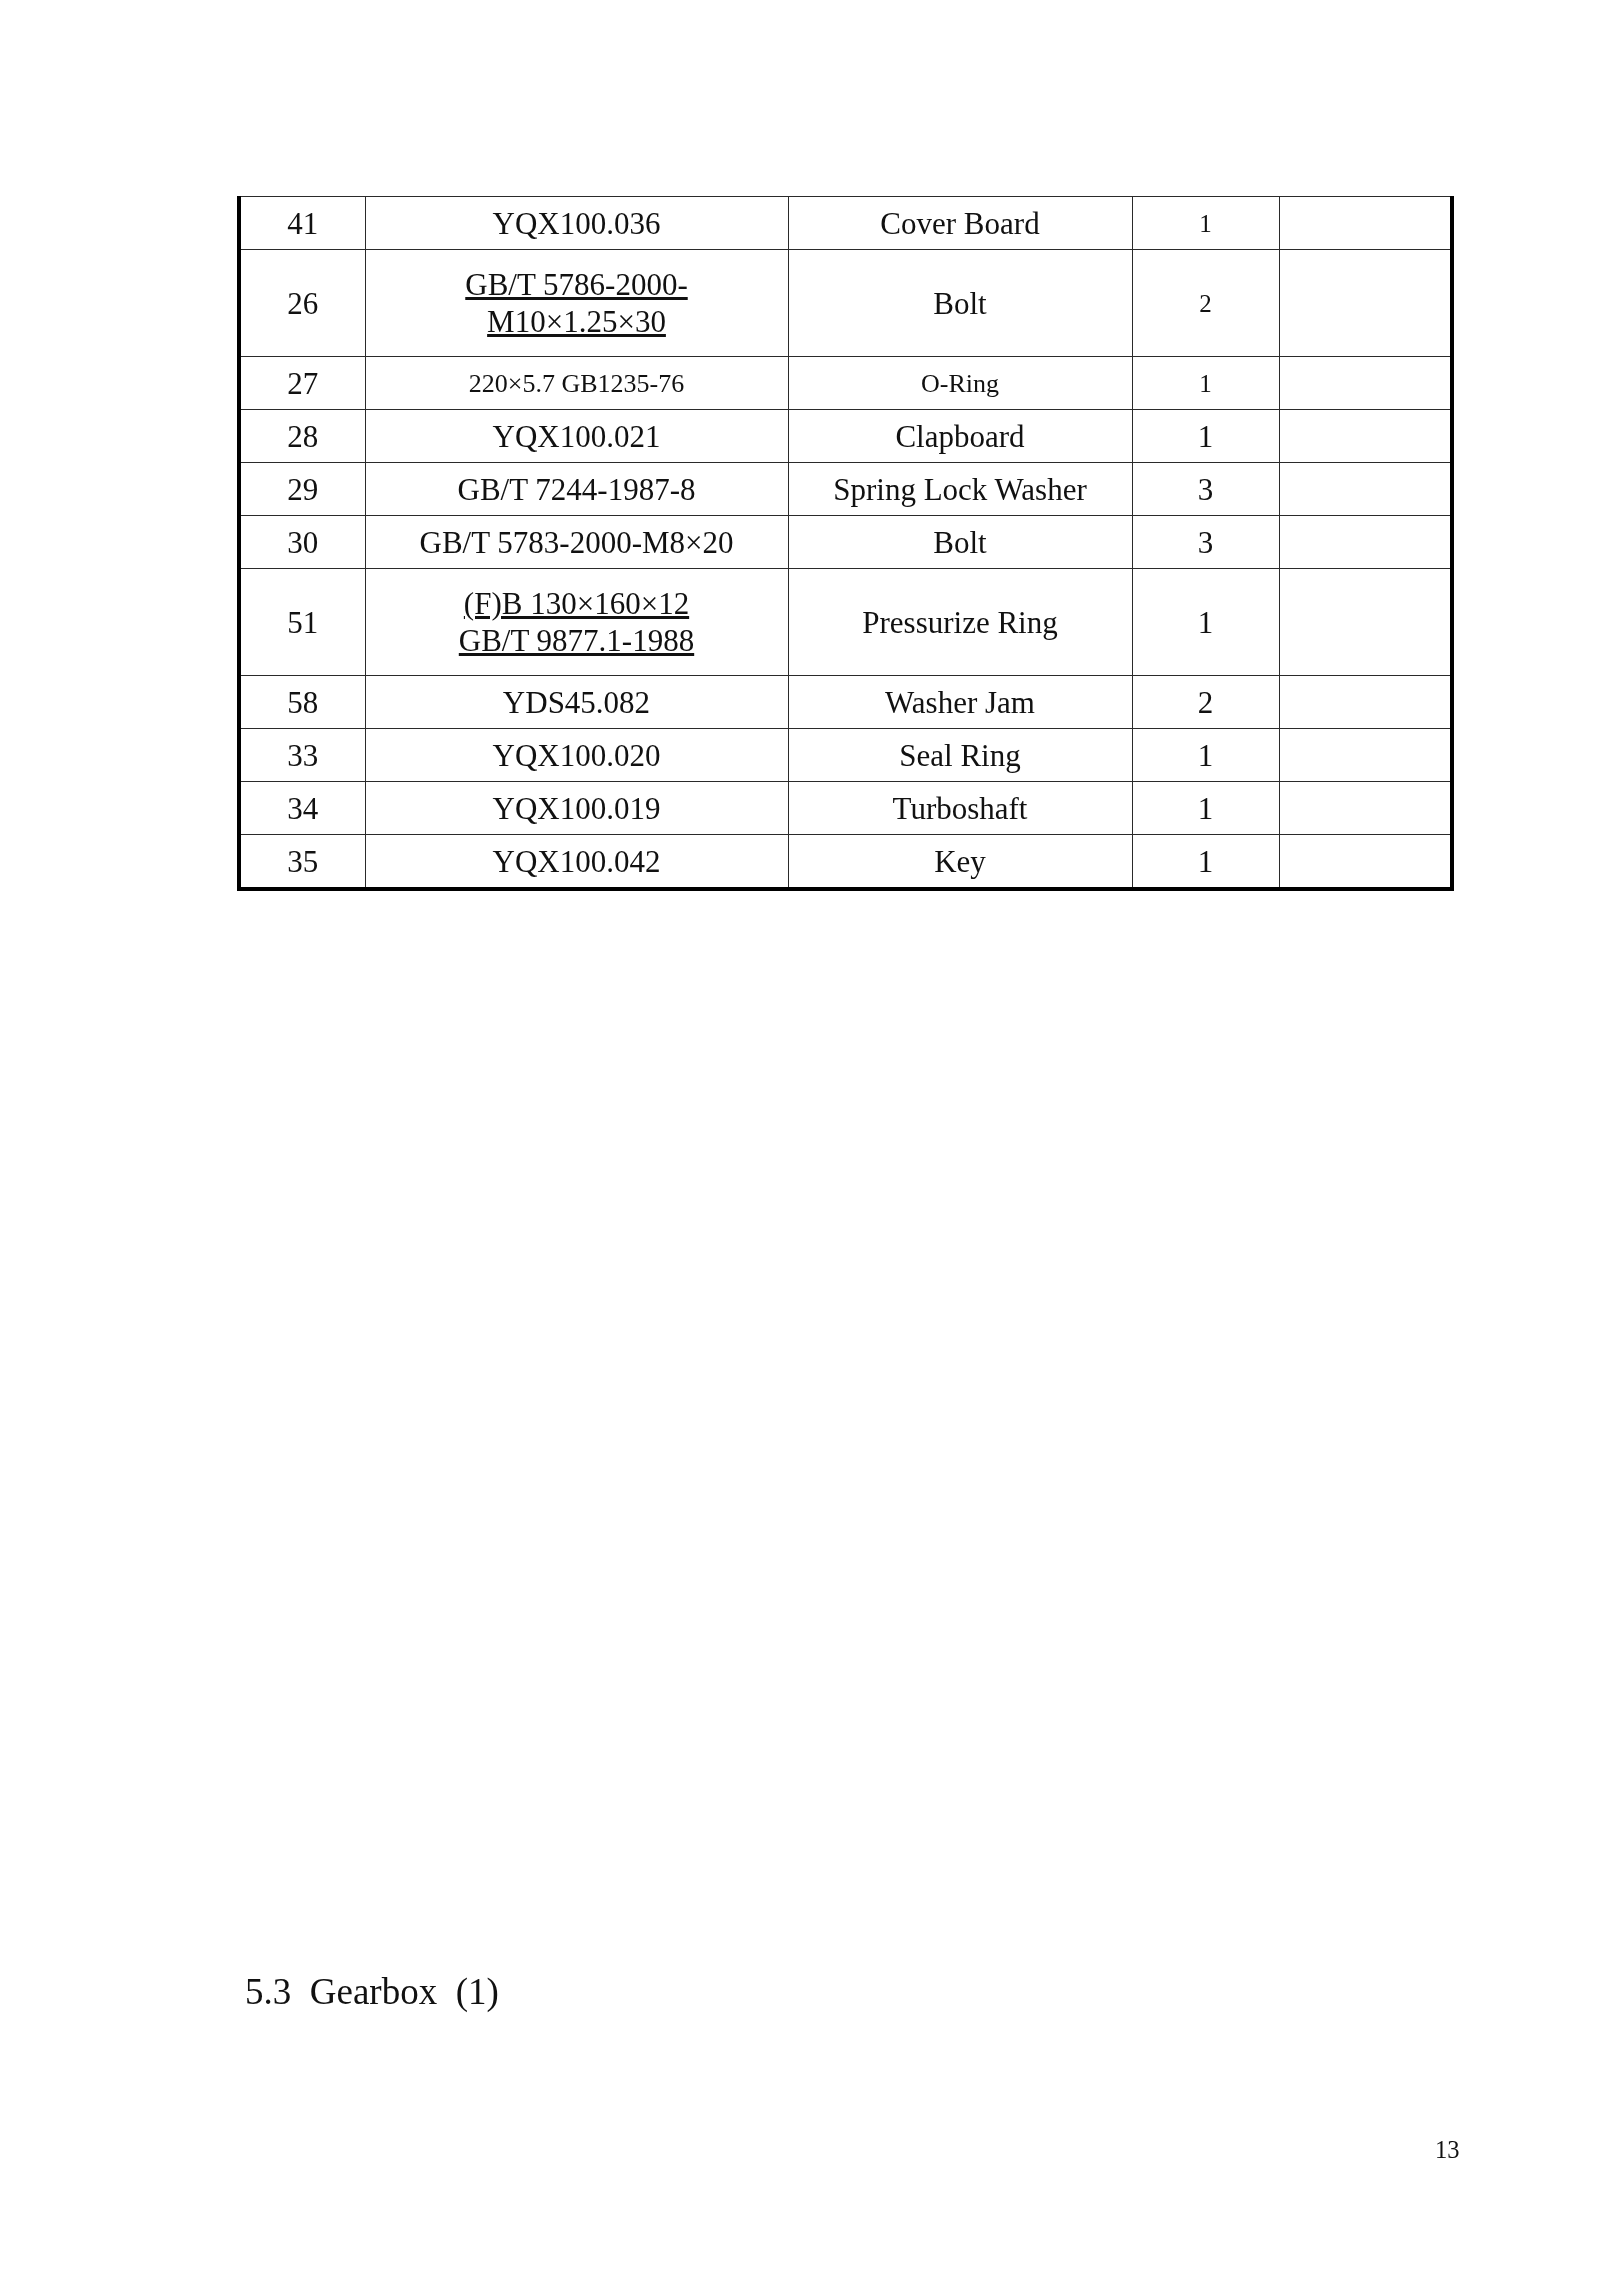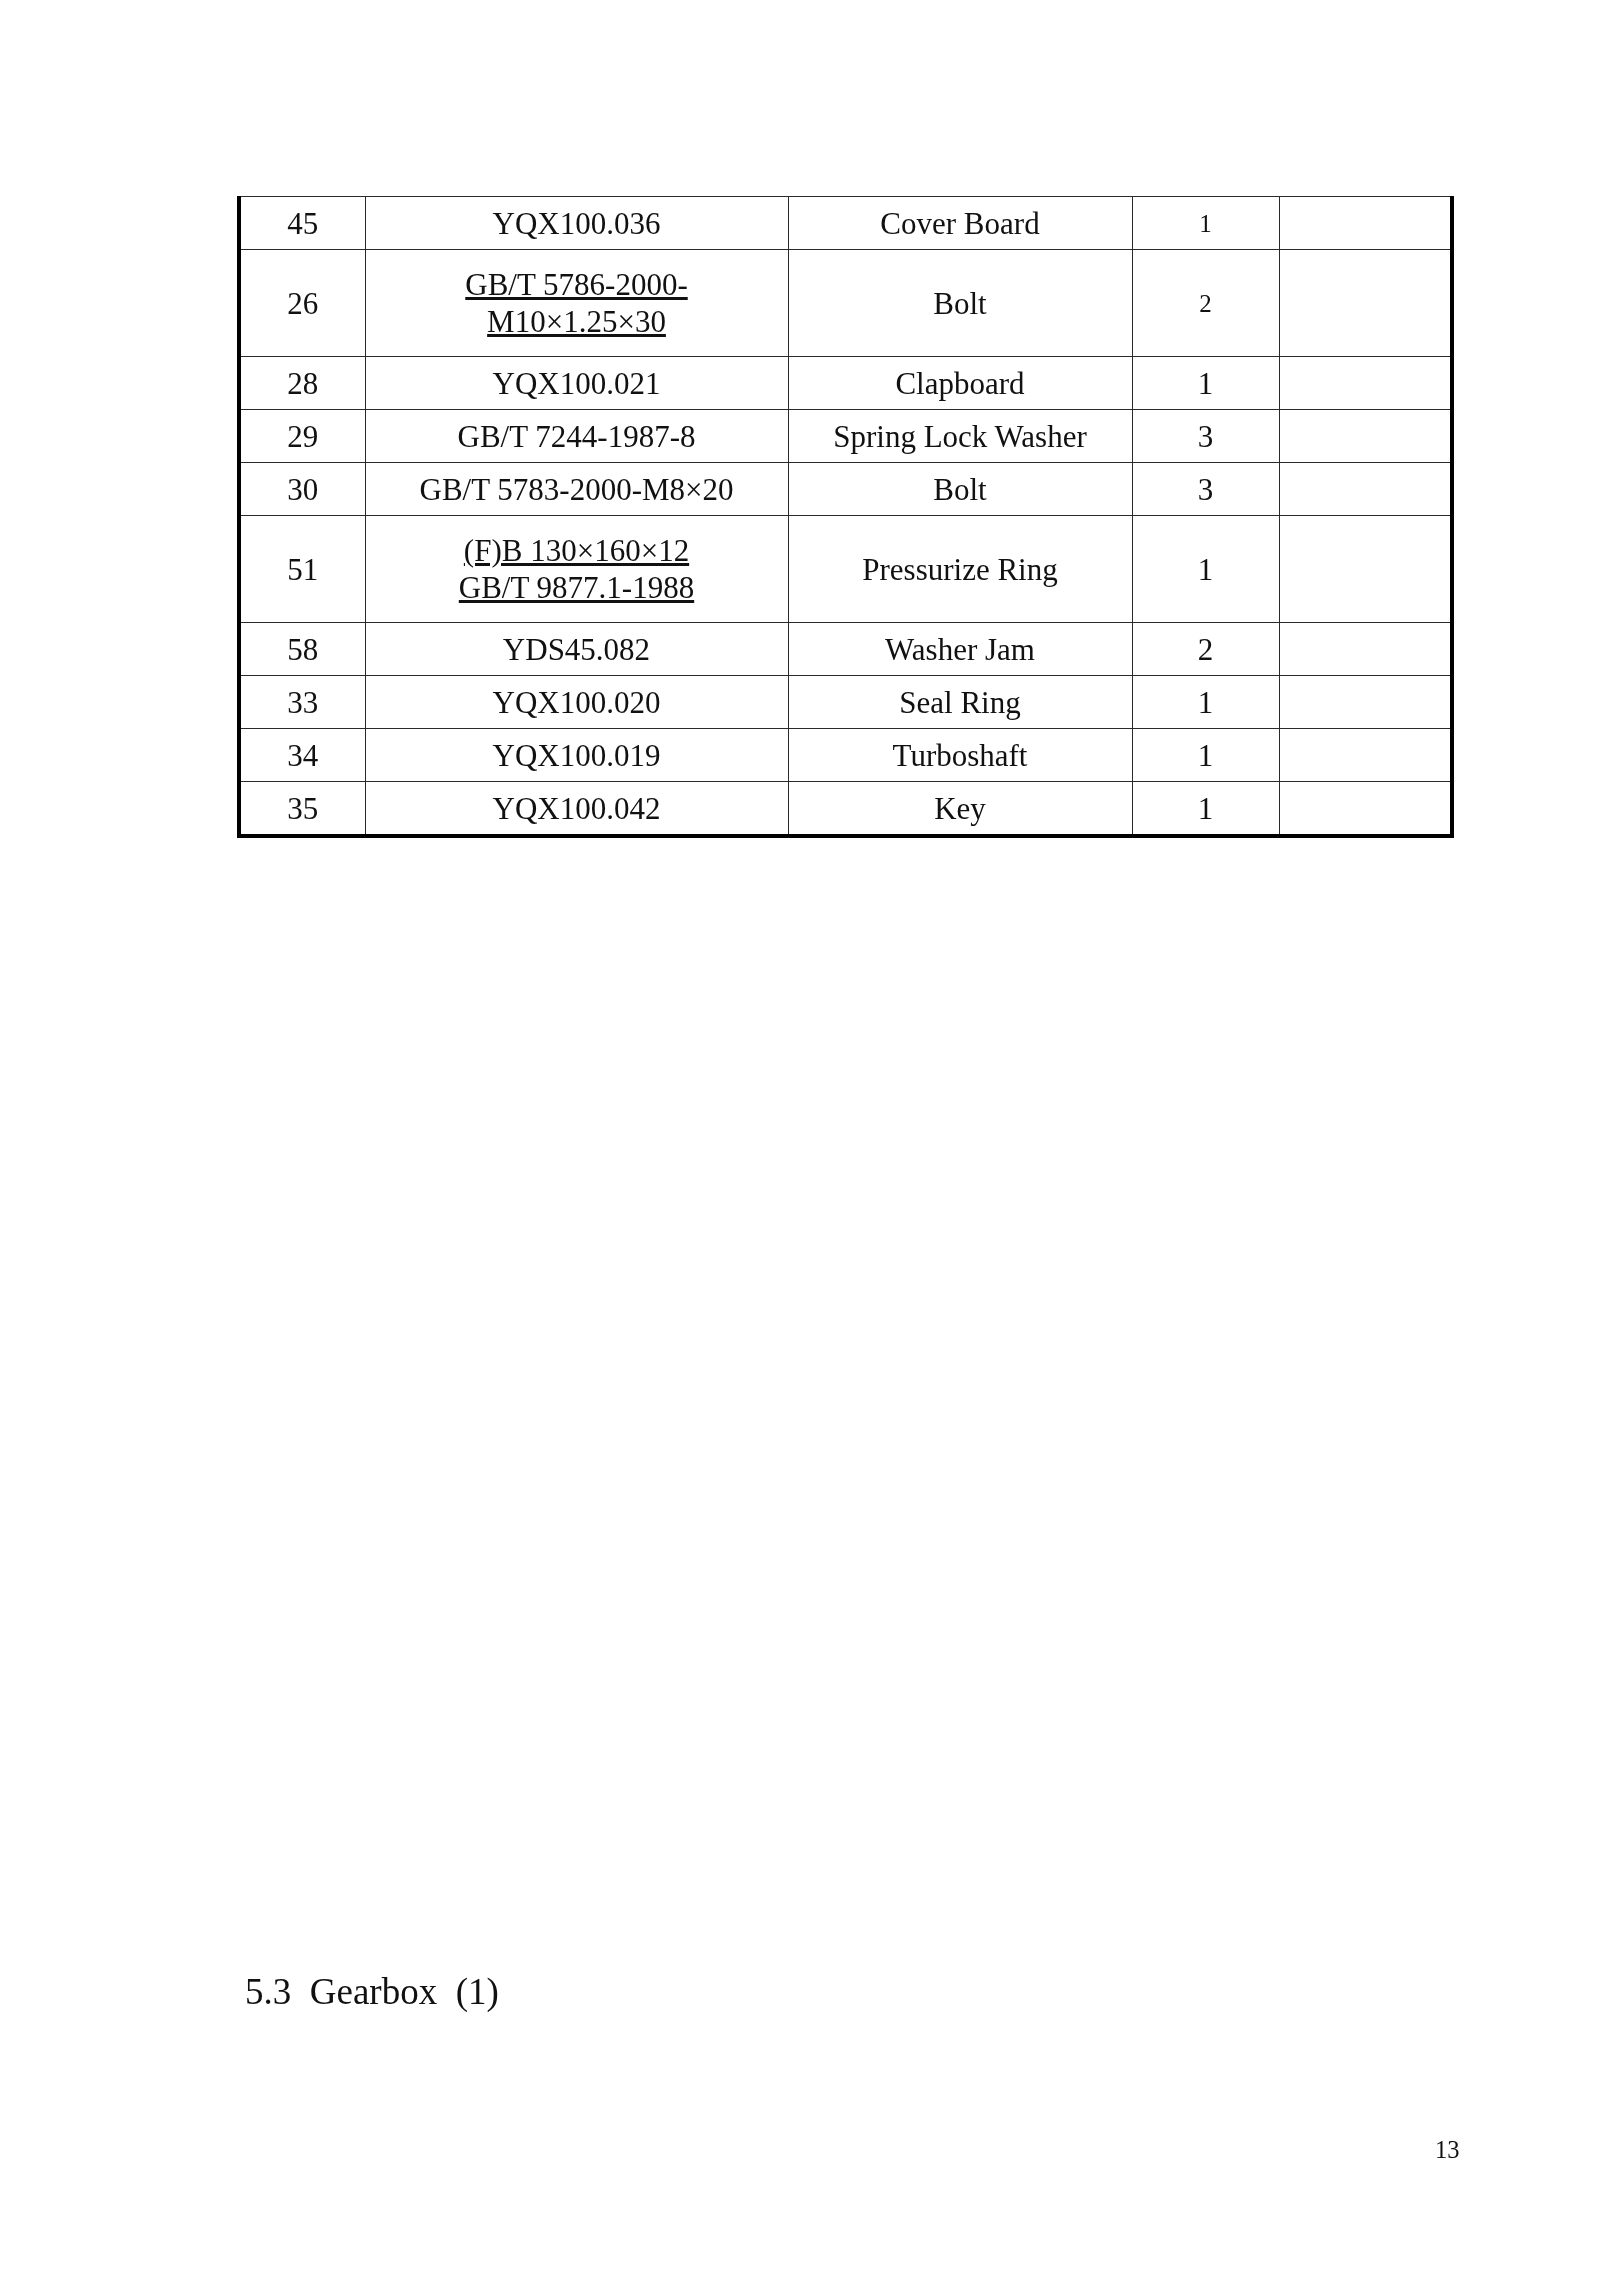--- a/index.html
+++ b/index.html
@@ -73,34 +73,41 @@
 <table class="parts-table">
   <colgroup>
     <col style="width:126px">
     <col style="width:423px">
     <col style="width:344px">
     <col style="width:147px">
     <col style="width:173px">
   </colgroup>
   <tbody>
     <tr>
-      <td>45</td>
+      <td>41</td>
       <td>YQX100.036</td>
       <td>Cover  Board</td>
       <td class="qty-small">1</td>
       <td></td>
     </tr>
     <tr class="tall">
       <td>26</td>
       <td>
         <span class="line">GB/T 5786-2000-</span>
         <span class="line">M10×1.25×30</span>
       </td>
       <td>Bolt</td>
       <td class="qty-small">2</td>
+      <td></td>
+    </tr>
+    <tr>
+      <td>27</td>
+      <td class="small">220×5.7 GB1235-76</td>
+      <td class="small">O-Ring</td>
+      <td class="qty-small">1</td>
       <td></td>
     </tr>
     <tr>
       <td>28</td>
       <td>YQX100.021</td>
       <td>Clapboard</td>
       <td>1</td>
       <td></td>
     </tr>
     <tr>

